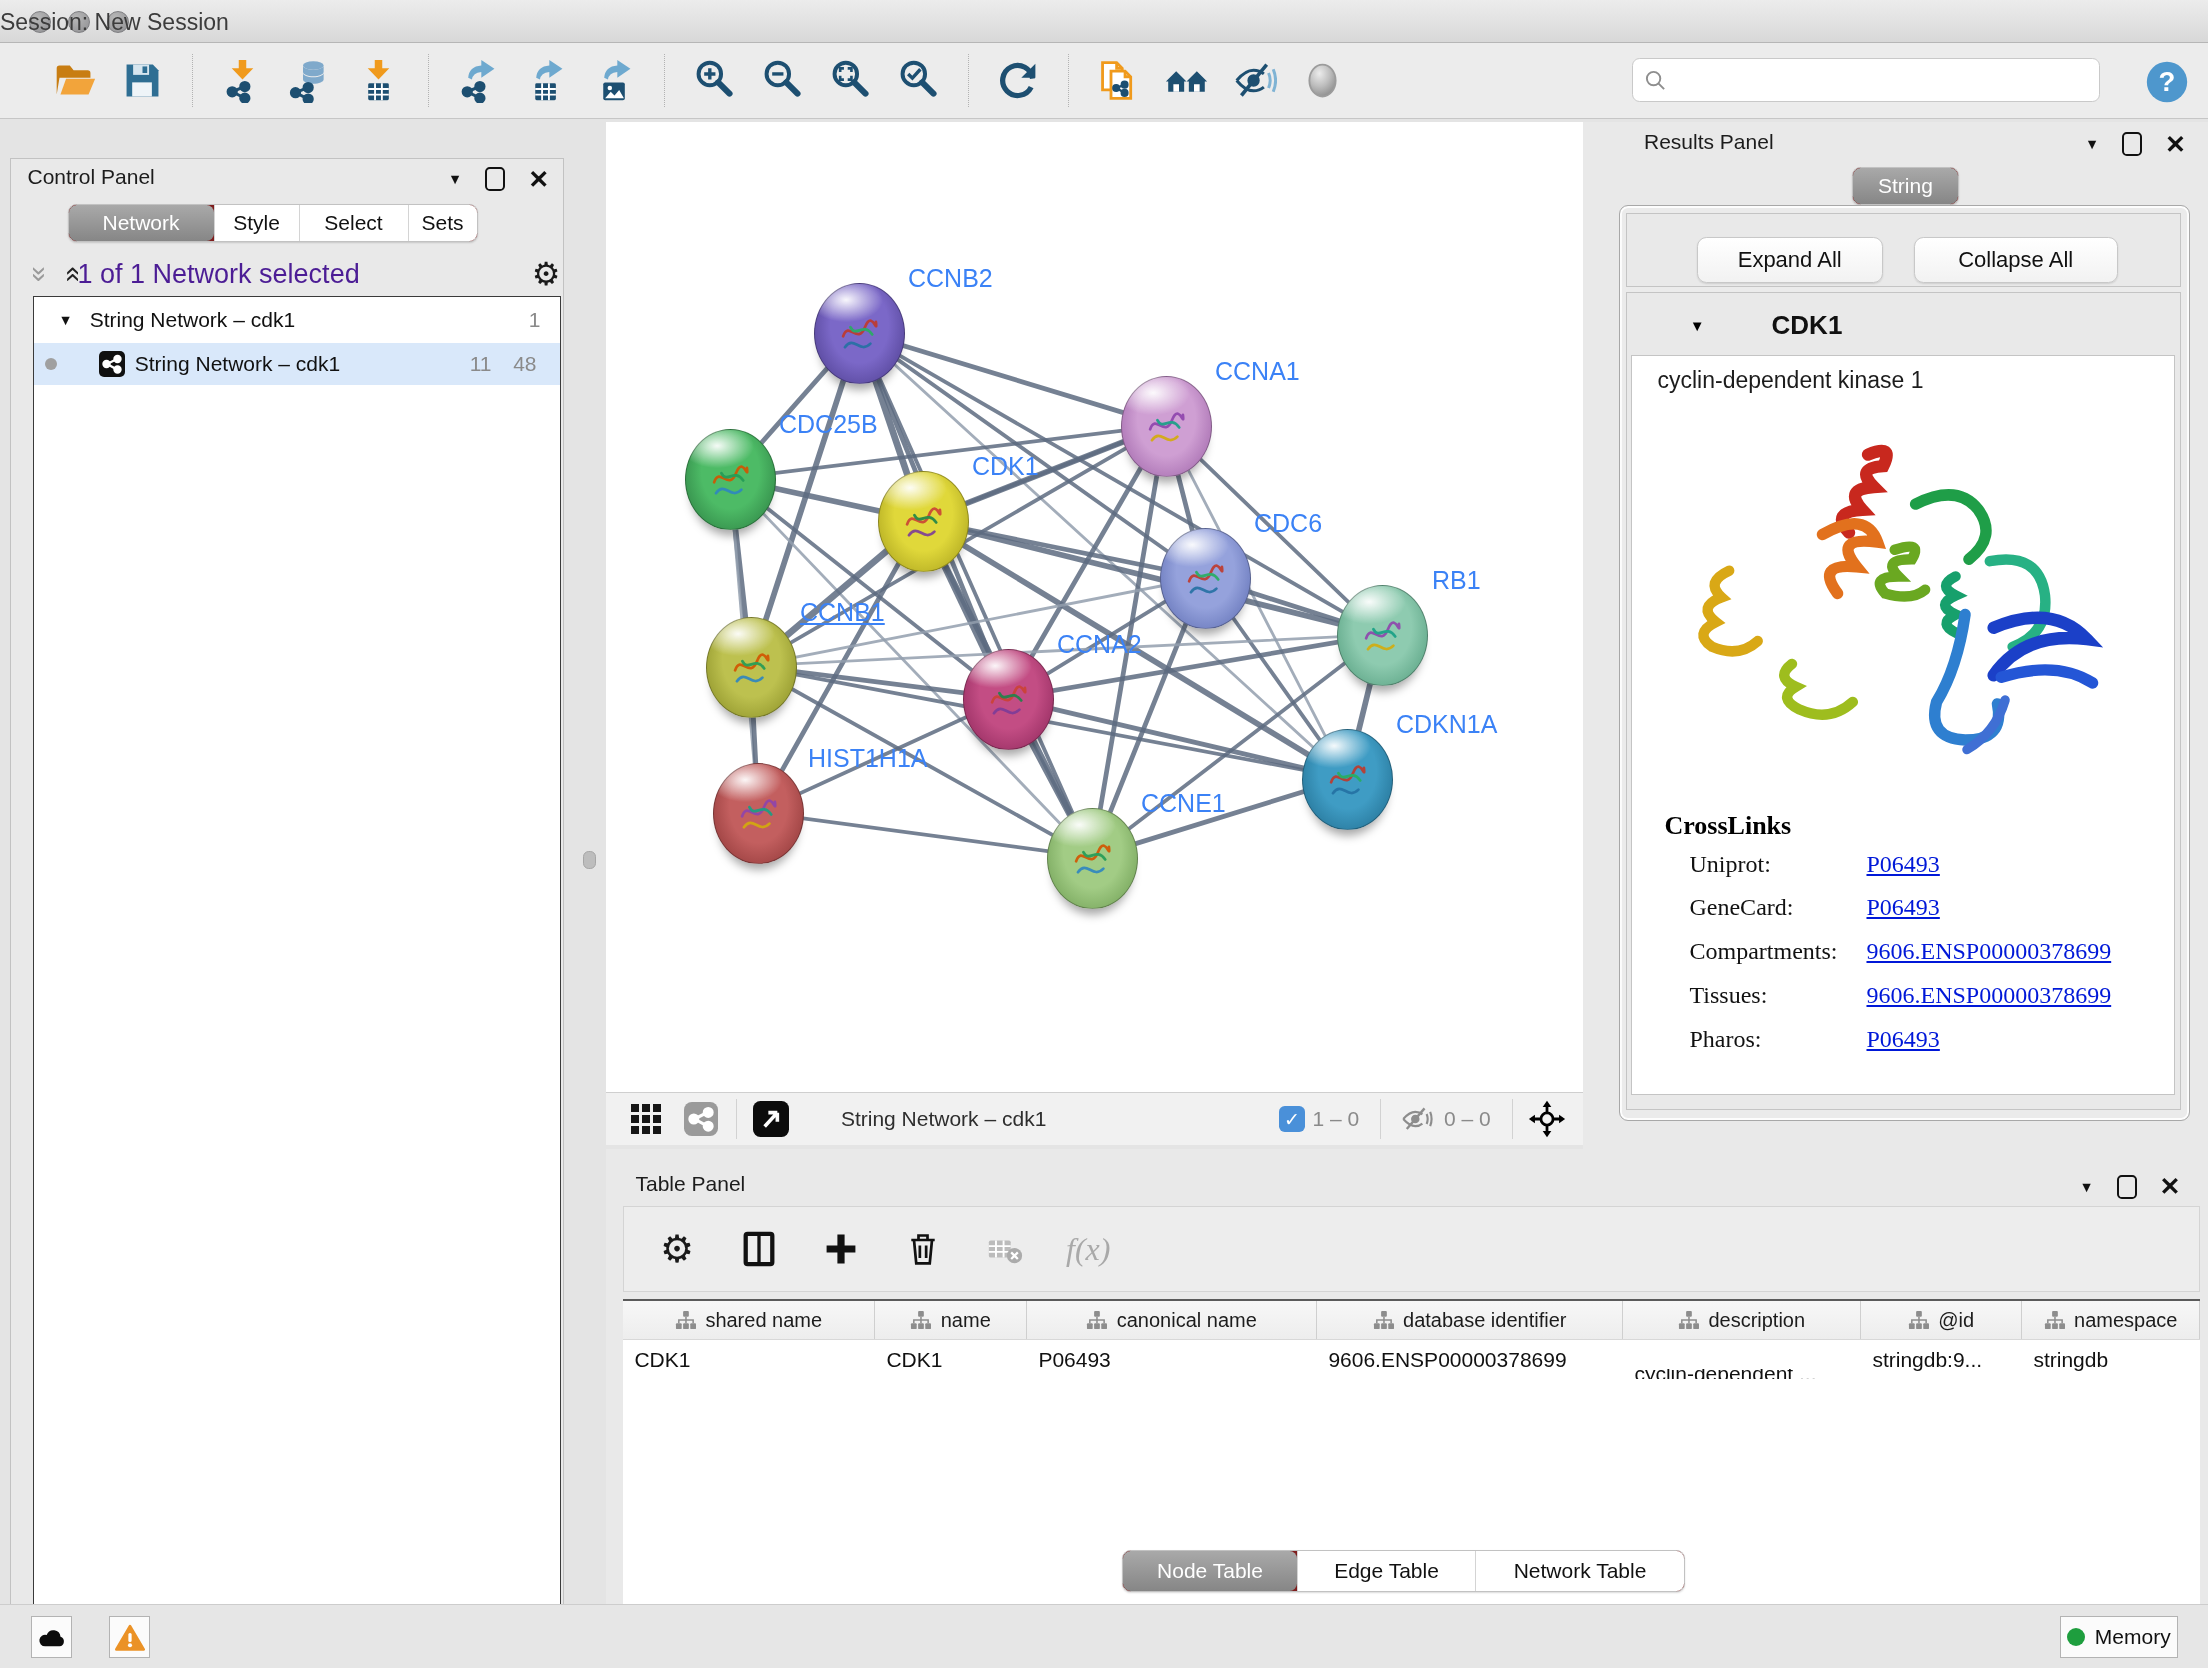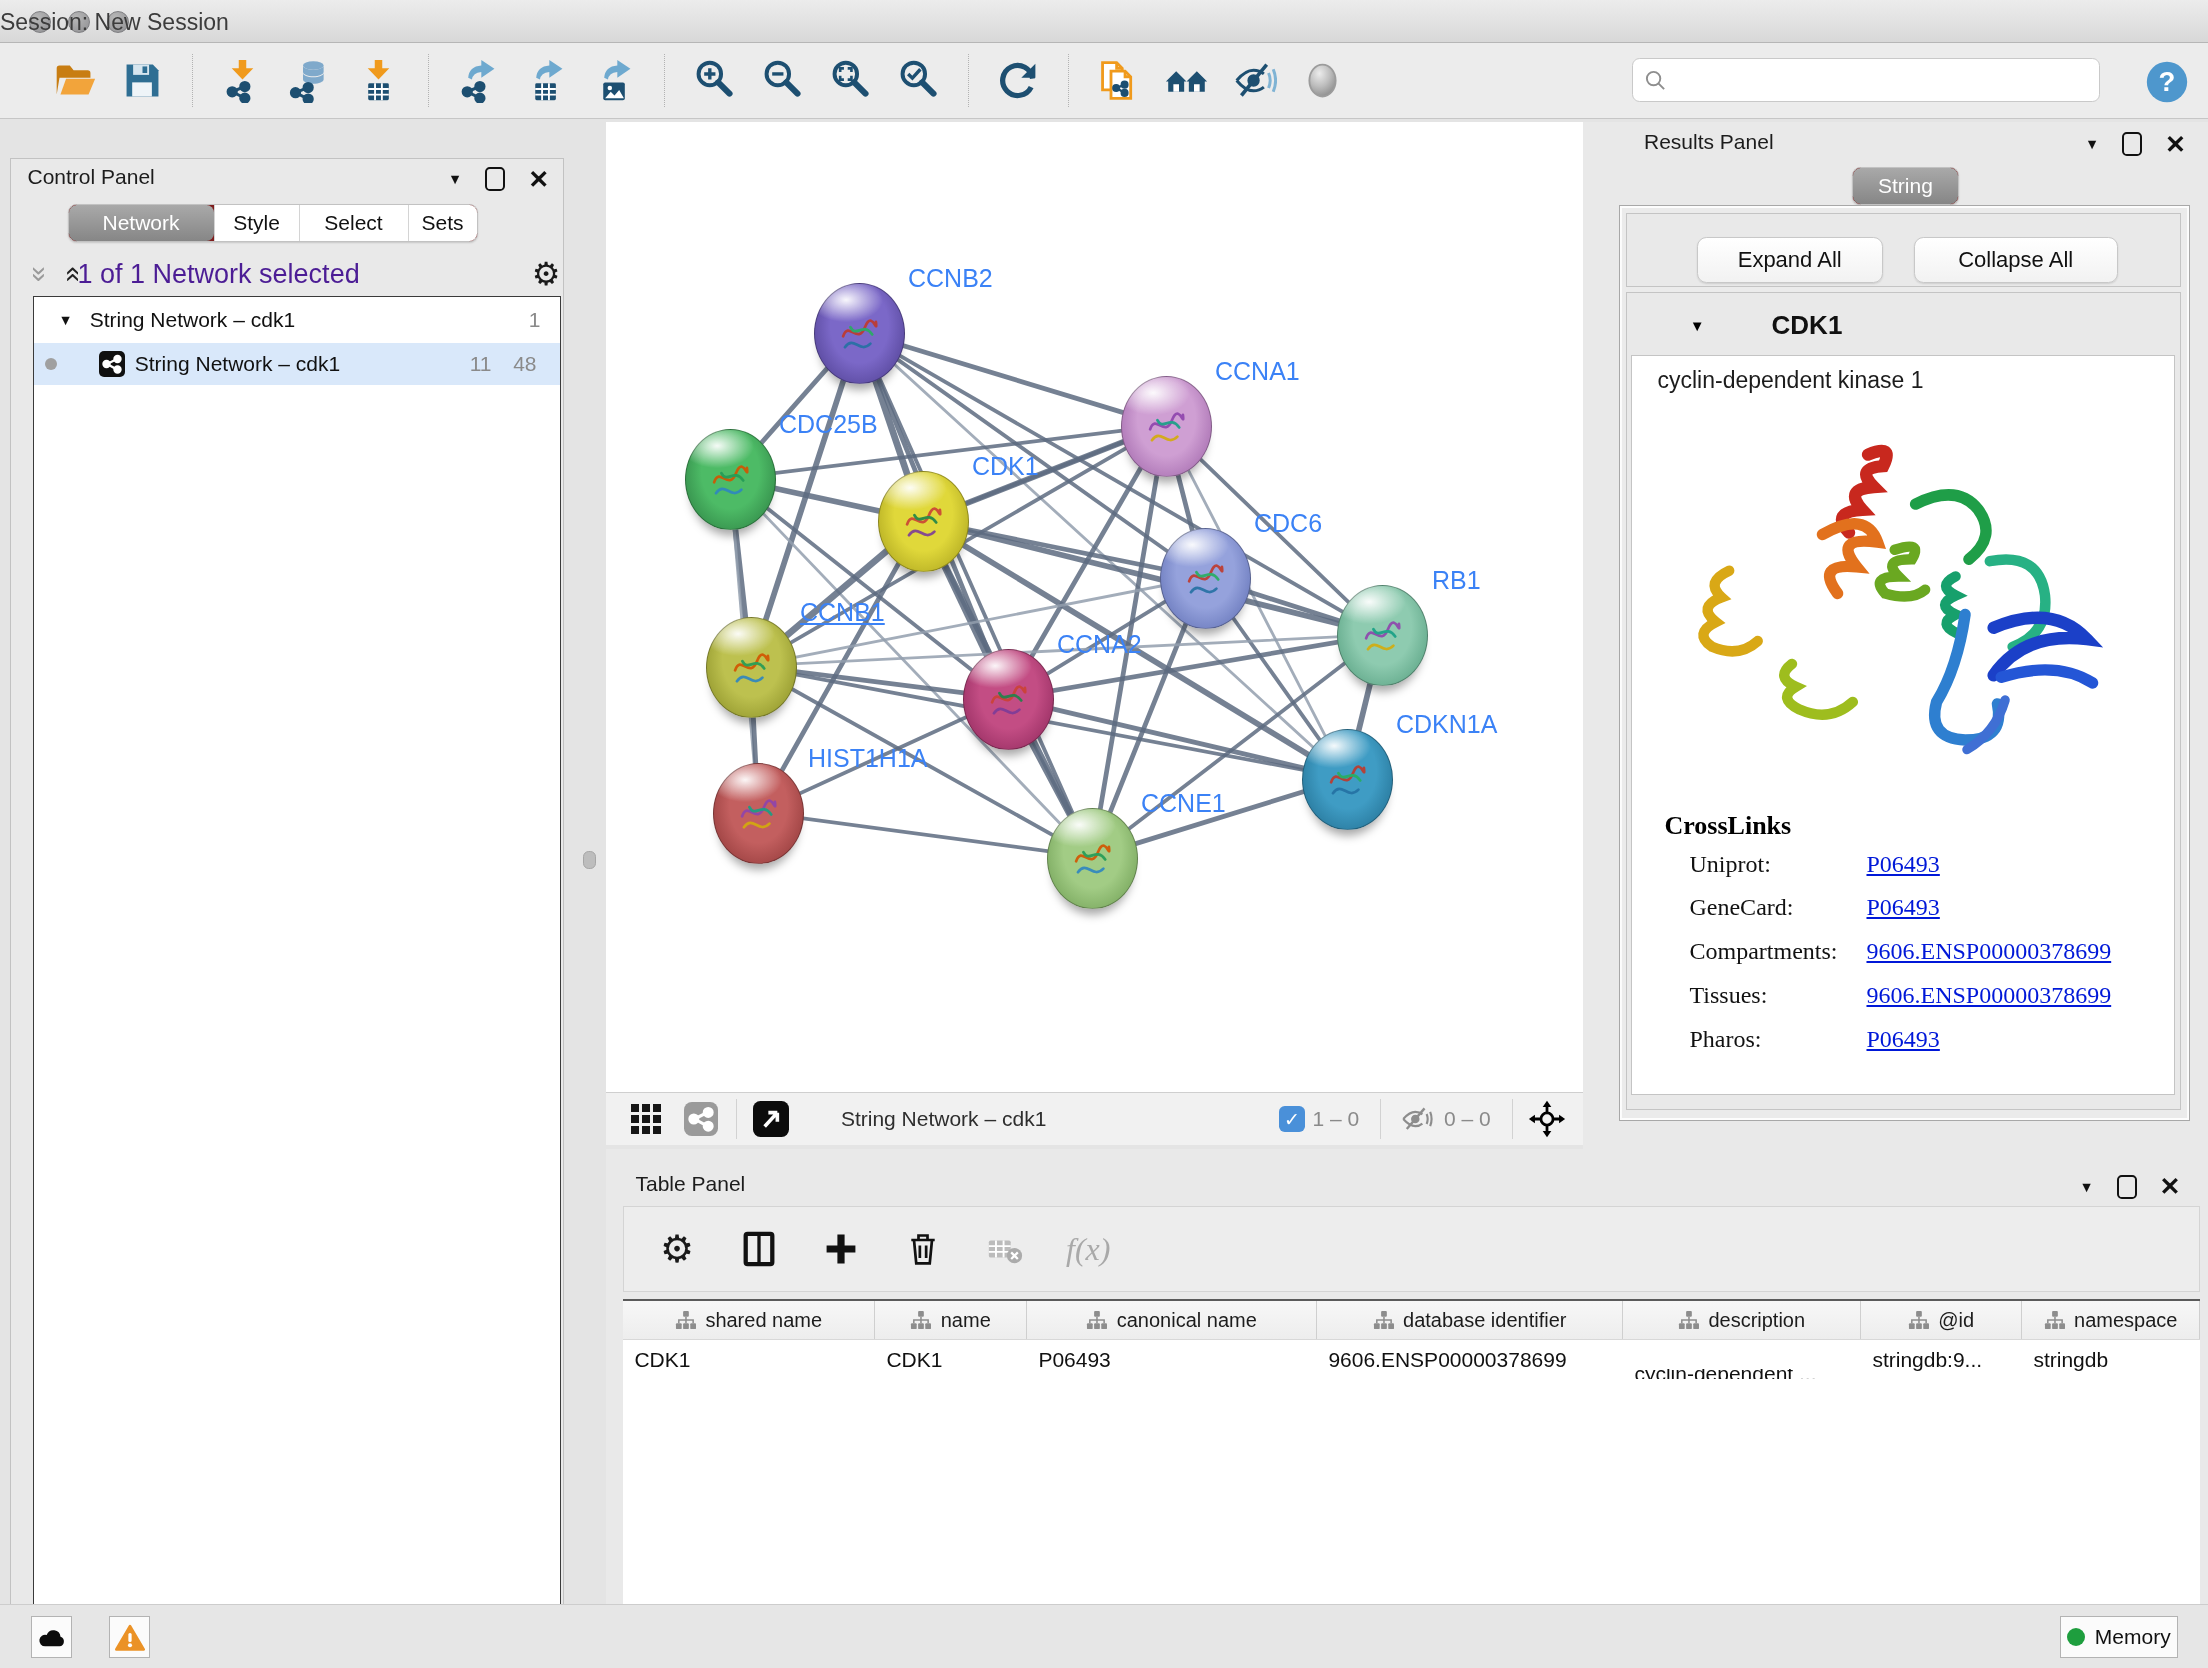--- a/index.html
+++ b/index.html
@@ -44,21 +44,21 @@
   .node svg{position:absolute;left:20px;top:25px;}
   .node-label{position:absolute;font-size:25px;color:#3b82f6;white-space:nowrap;}
   
   .net-bar{position:absolute;left:606px;top:1092px;width:977px;height:52px;background:#f1f1f1;border-top:1px solid #cfcfcf;display:flex;align-items:center;}
   .nb-sep{width:1px;height:40px;background:#d2d2d2;margin:0 13.3px;}
   .nb-title{font-size:21px;color:#2e2e2e;}
   .nb-count{font-size:21px;color:#8a8a8a;margin:0 7.6px;}
   .nb-check{width:26px;height:26px;border-radius:5.7px;background:#4a90d9;color:#fff;font-size:19px;display:flex;align-items:center;justify-content:center;}
   
   .results-panel{position:absolute;left:1583px;top:122px;width:626px;height:1027px;background:#e9e9e9;}
-  .rp-box{position:absolute;left:36px;top:83px;width:571px;height:916px;background:#ebebeb;border:1.9px solid #a8a8a8;border-radius:0;box-sizing:border-box;box-shadow:inset 0 0 0 1.9px #fdfdfd;}
+  .rp-box{position:absolute;left:36px;top:83px;width:571px;height:916px;background:#ebebeb;border:1.9px solid #a8a8a8;border-radius:9px;box-sizing:border-box;box-shadow:inset 0 0 0 1.9px #fdfdfd;}
   .rp-actions{position:absolute;left:5.7px;top:6.7px;width:555px;height:74px;border:1px solid #c4c4c4;background:#e9e9e9;box-sizing:border-box;}
   .rp-btn{position:absolute;top:23px;height:44px;background:linear-gradient(#ffffff,#f2f2f2);border:1px solid #c8c8c8;border-radius:9.5px;font-size:22px;color:#111;display:flex;align-items:center;justify-content:center;box-shadow:0 1px 1.9px rgba(0,0,0,.12);}
   .rp-entries{position:absolute;left:5.7px;top:86px;width:555px;height:818px;border:1px solid #c4c4c4;box-sizing:border-box;background:#e9e9e9;}
   .rp-entry-head{position:absolute;left:0;top:4.8px;width:100%;height:55px;display:flex;align-items:center;}
   .rp-entry-name{font-size:26px;font-weight:bold;color:#111;}
   .rp-white{position:absolute;left:4.8px;top:62px;width:544px;height:740px;background:#fff;border:1px solid #c4c4c4;box-sizing:border-box;}
   .rp-desc{position:absolute;left:25px;top:11.4px;font-size:23px;color:#1c1c1c;}
   .rp-protein{position:absolute;left:38px;top:72px;}
   .serif{font-family:"Liberation Serif",serif;}
   .rp-xl-title{position:absolute;left:32px;top:455px;font-size:26px;font-weight:bold;color:#000;}
@@ -769,20 +769,25 @@
         <div class="td-cell" style="width: 290px;">P06493</div>
         <div class="td-cell" style="width: 306px;">9606.ENSP00000378699</div>
         <div class="td-cell" style="width: 238px; margin-top: 28px;">cyclin-dependent ...</div>
         <div class="td-cell" style="width: 161px;">stringdb:9...</div>
         <div class="td-cell" style="width: 178px;">stringdb</div>
       </div>
     <div class="tp-scroll">
         <span class="tp-thumb"></span>
       </div>
   </div>
+  <div class="tabstrip tp-tabs" style="height:40px" id="tpTabs">
+      <div class="tab sel" style="width: 174px;">Node Table</div>
+      <div class="tab" style="width: 177px;">Edge Table</div>
+      <div class="tab" style="width: 208px;">Network Table</div>
+    </div>
 </div>
 
 <div class="status-bar">
   <div class="sb-btn" style="left:31px;width:41px">
     <svg viewBox="0 0 44 32" width="30" height="23">
         <path d="M12 29a8.5 8.5 0 1 1 2.2-16.7A10.5 10.5 0 0 1 34.5 15a7.2 7.2 0 0 1-1.5 14z" fill="#0c0c0c"></path>
       </svg>
   </div>
   <div class="sb-btn" style="left:109px;width:41px">
     <svg viewBox="0 0 44 40" width="30" height="27.6">

